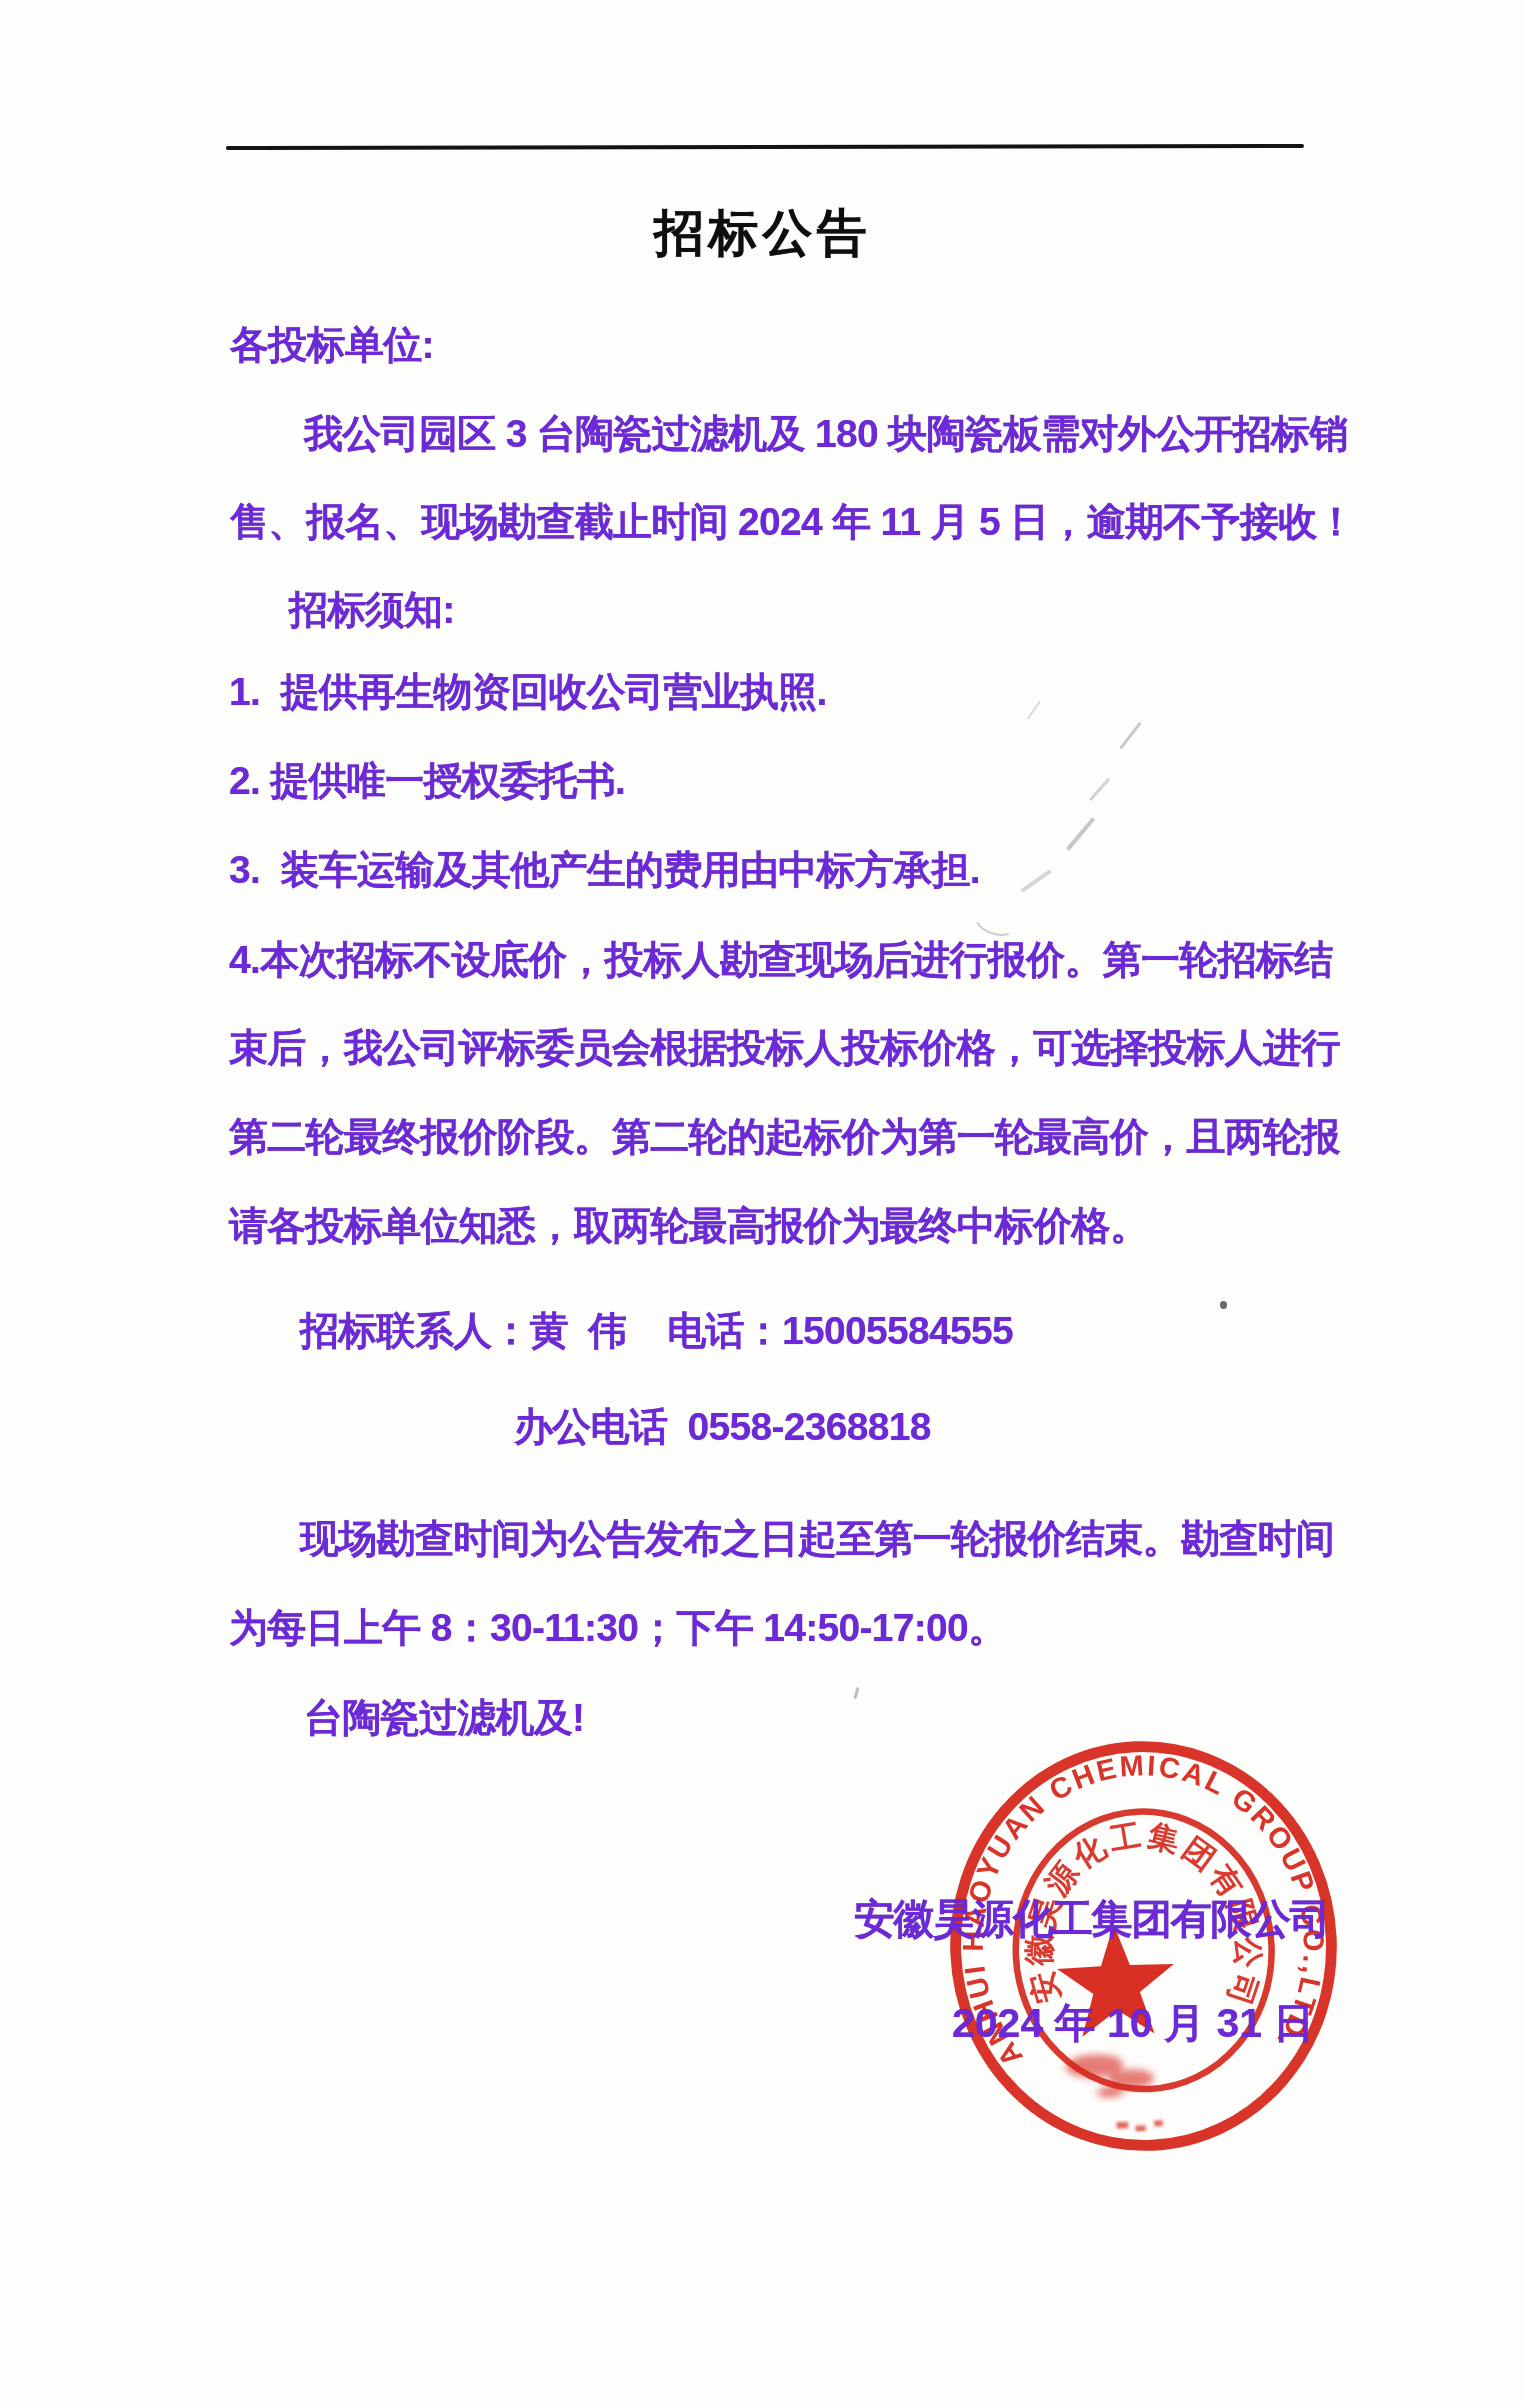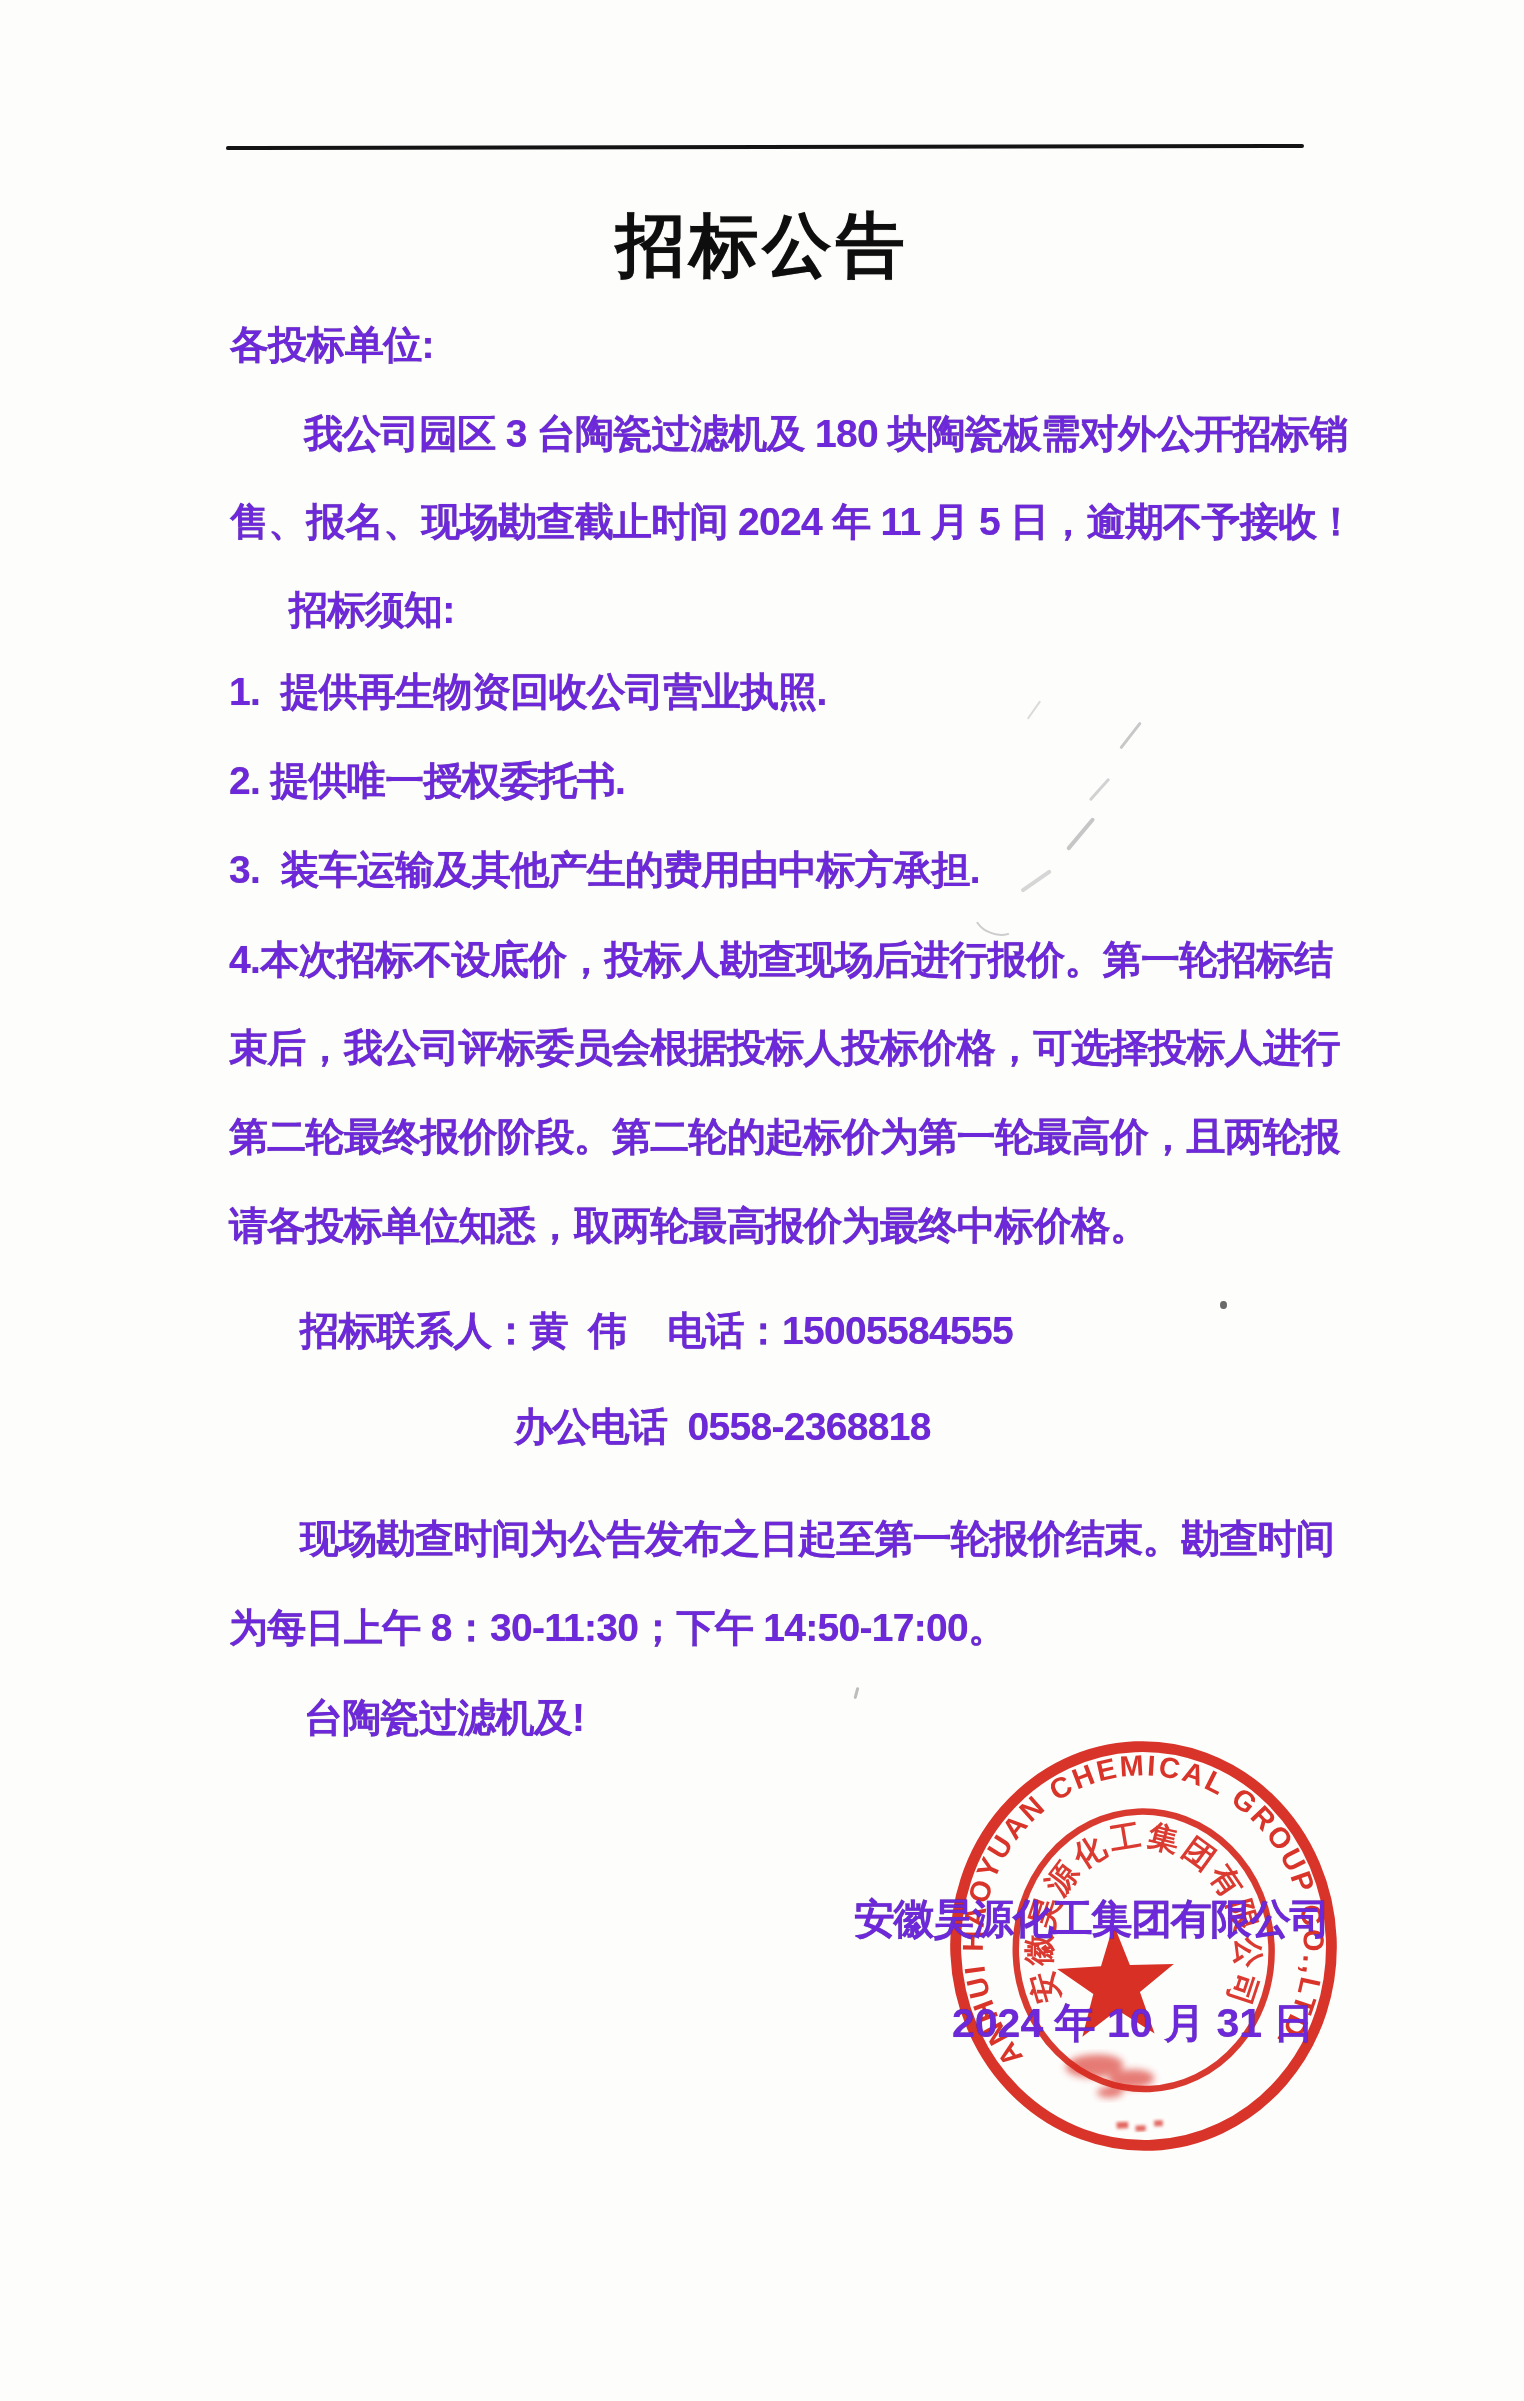--- a/index.html
+++ b/index.html
@@ -14,21 +14,21 @@
   .rule {
     position:absolute;
     background:#141414;
     border-radius:2.2px;
     transform:rotate(-0.12deg);
   }
   .title {
     position:absolute;
     top:200px; left:0; width:100%;
     text-align:center;
-    font-size:69px; font-weight:800;
+    font-size:50px; font-weight:800;
     letter-spacing:4.3px;
     color:#0e0e0e;
     text-shadow:0 0 0.7px rgba(0,0,0,.55);
   }
   .line {
     position:absolute;
     white-space:pre;
     font-size:39px;
     font-weight:700;
     letter-spacing:-0.7px;

